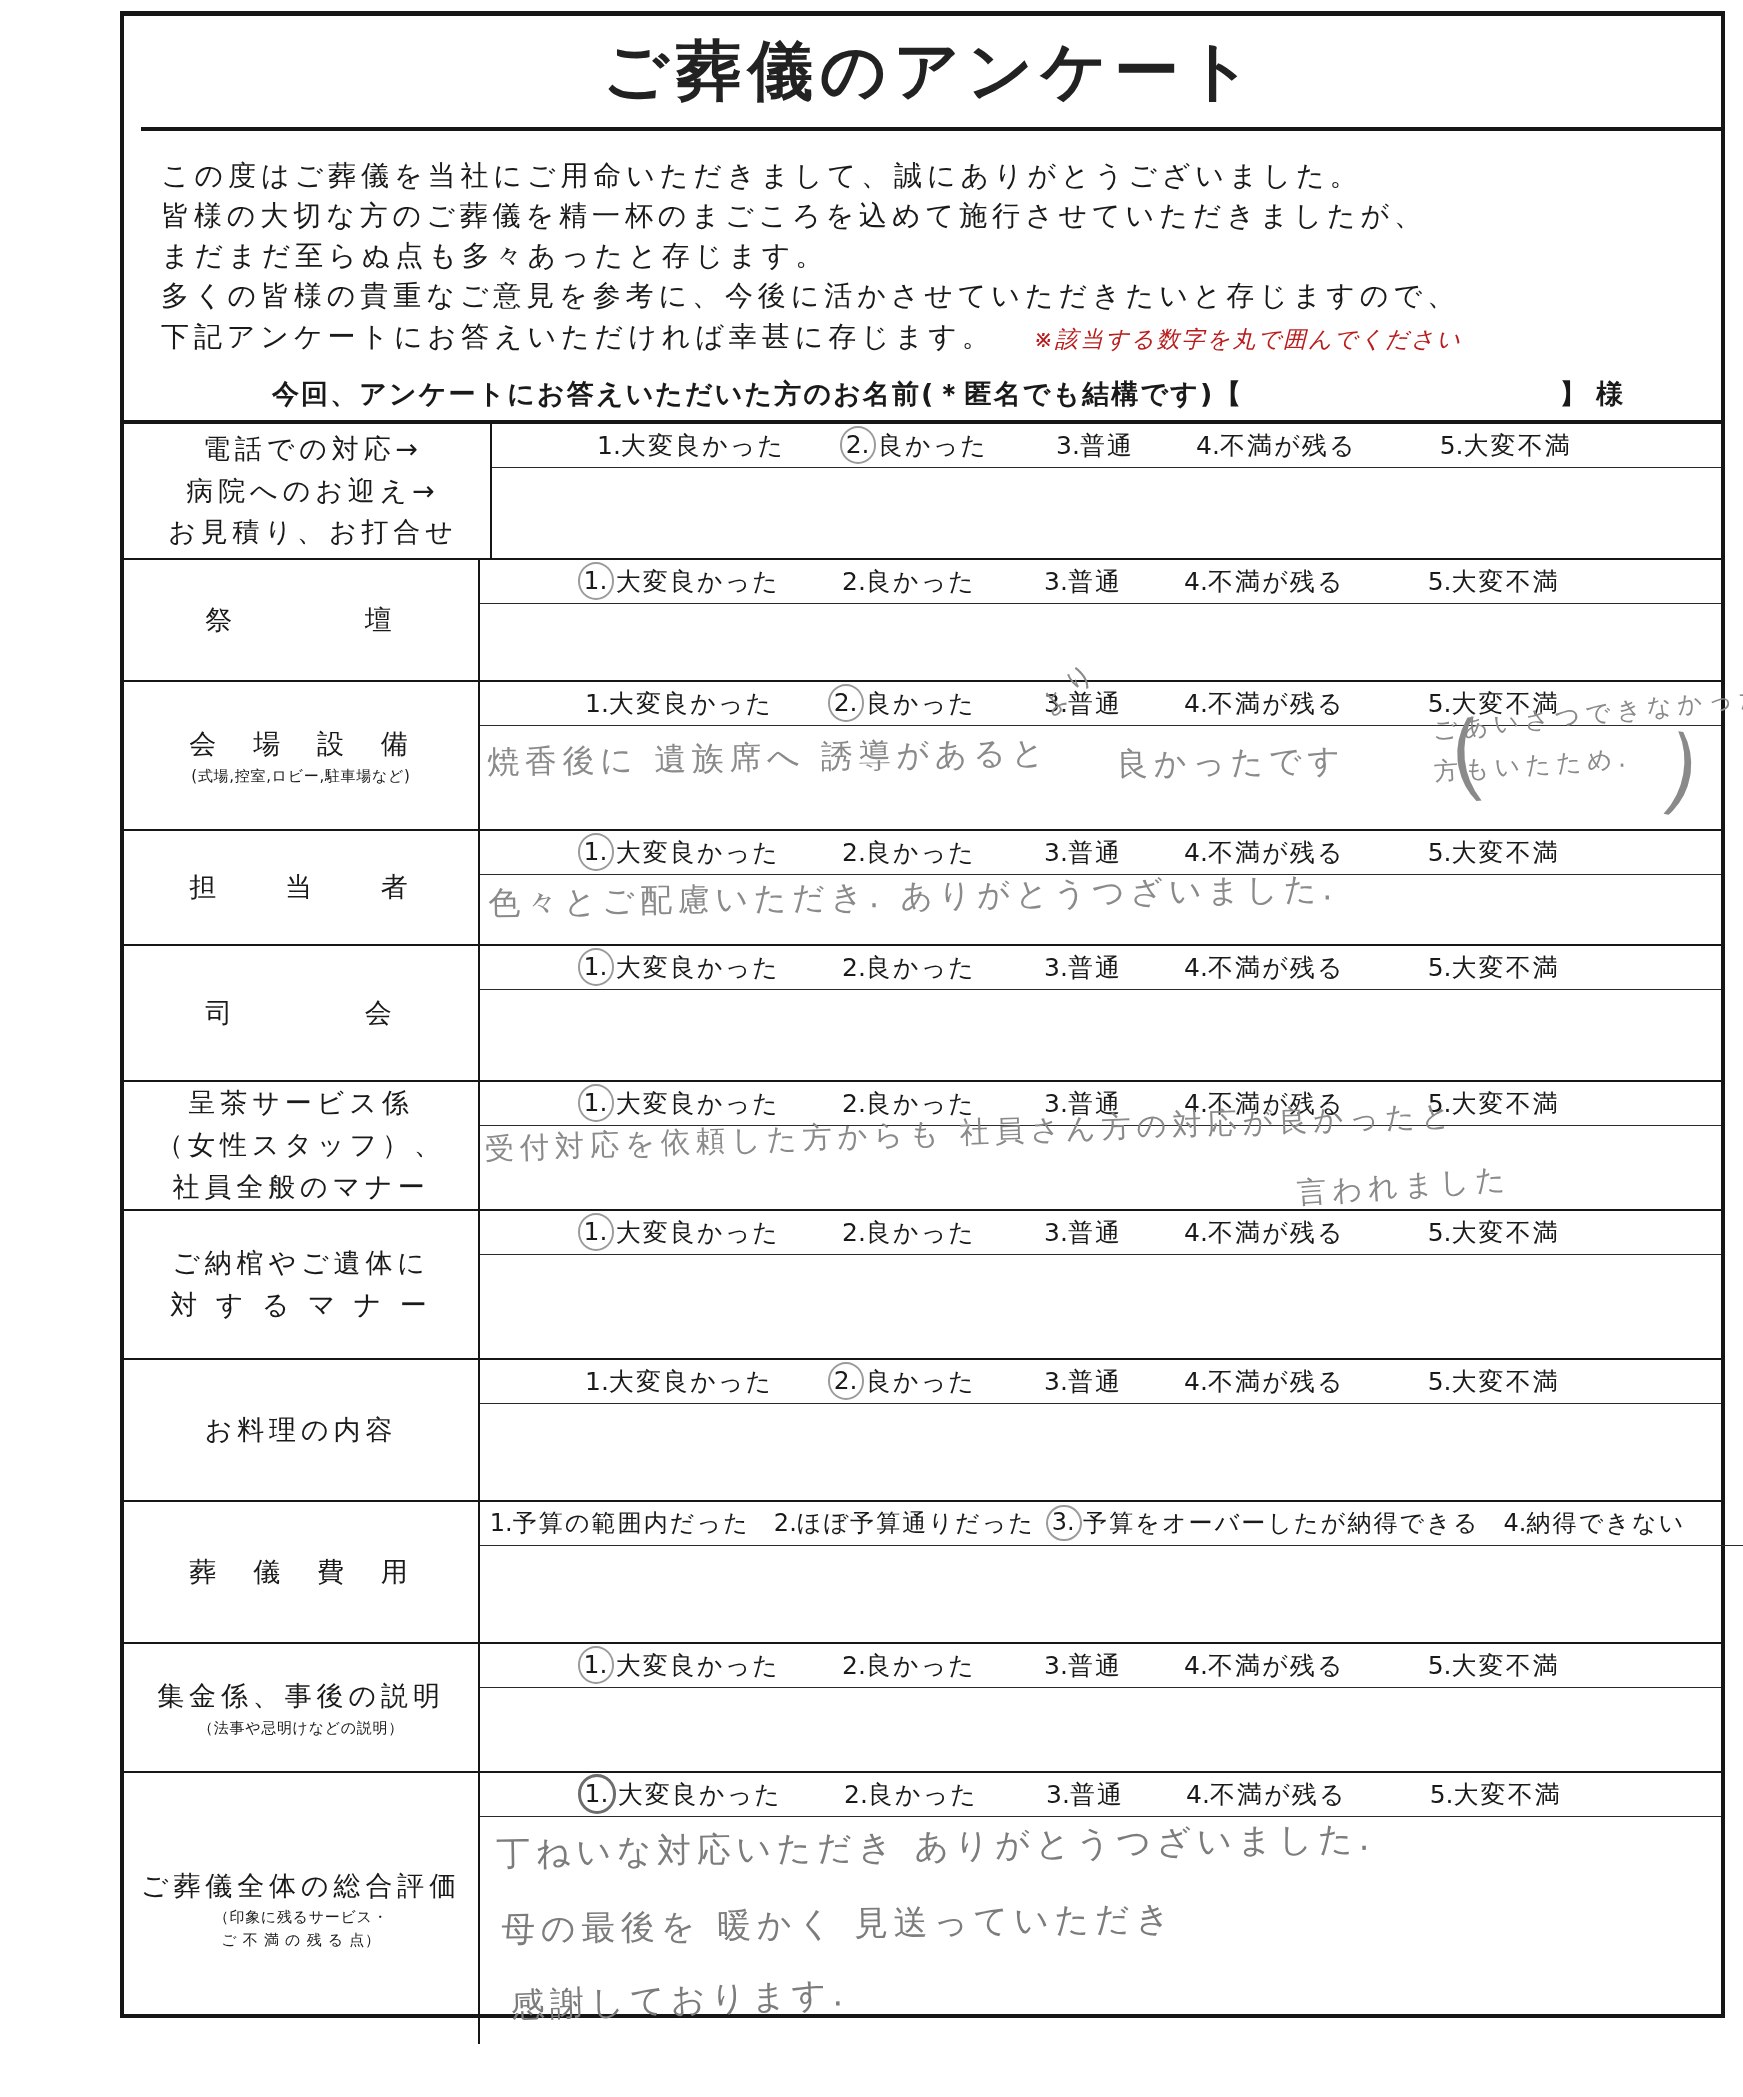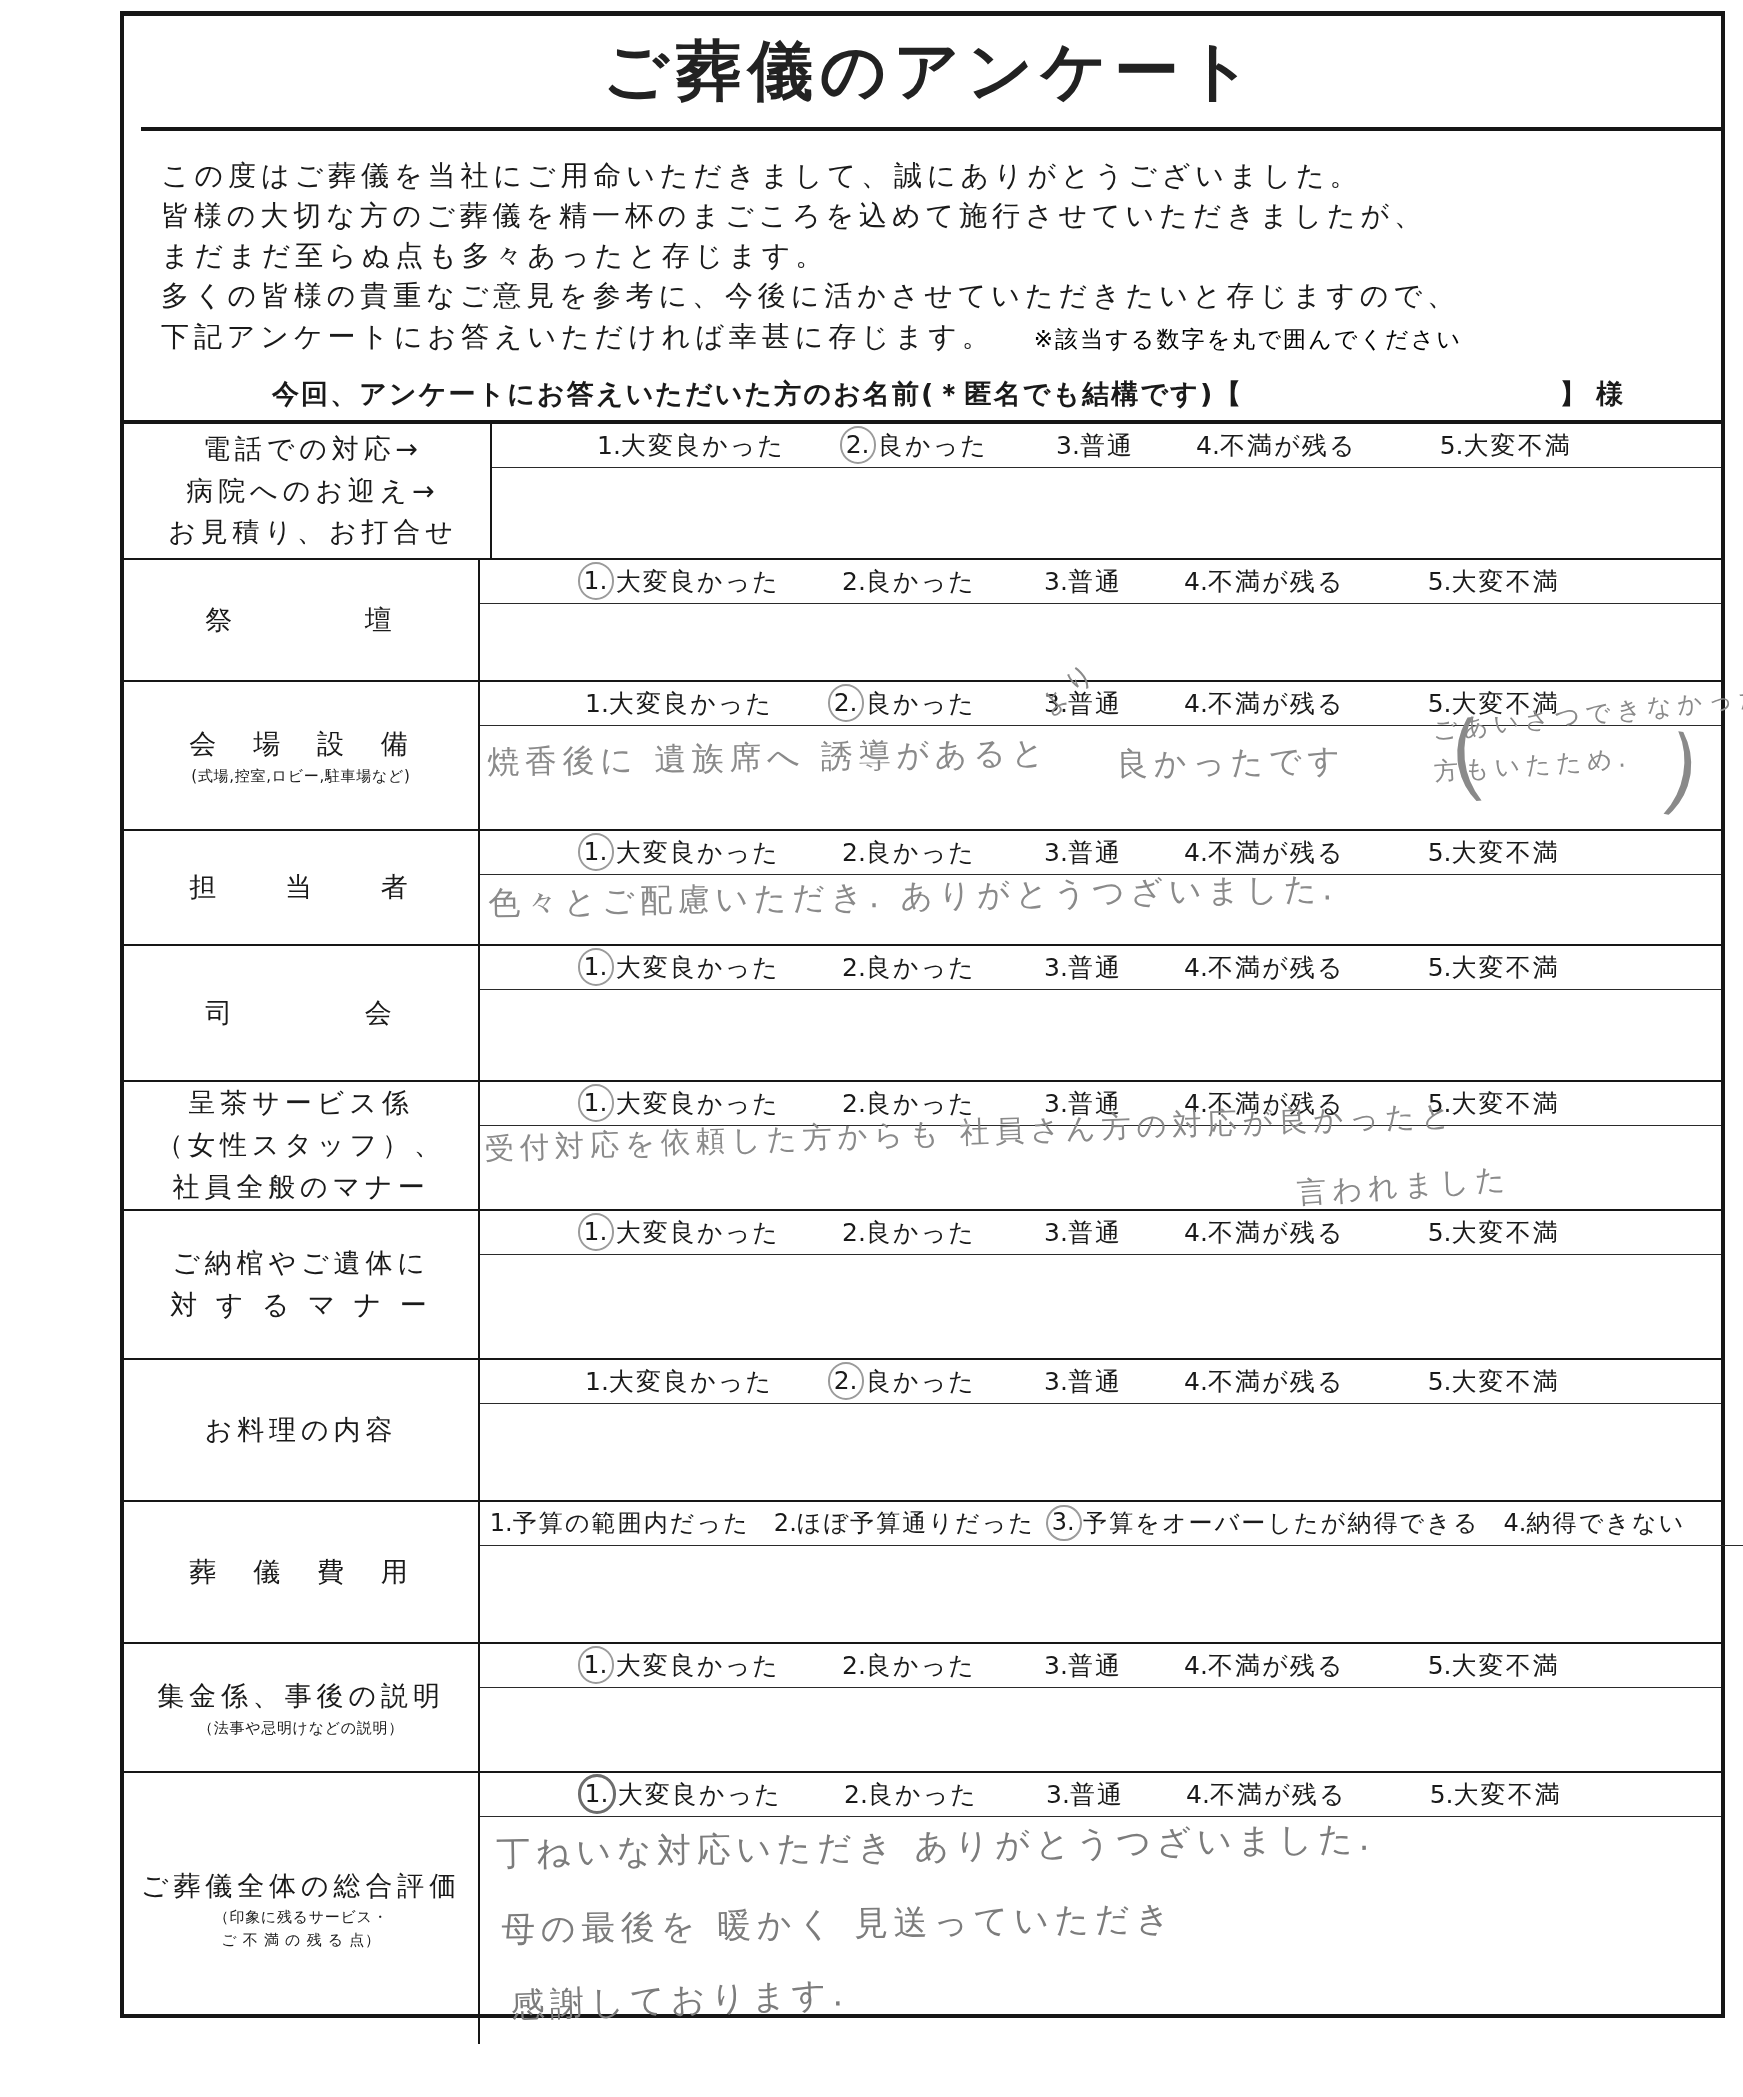--- a/index.html
+++ b/index.html
@@ -16,21 +16,21 @@
     height:115px;border-bottom:4.2px solid #161616;box-sizing:border-box;
     display:flex;align-items:center;justify-content:center;margin-left:17px;
   }
   .title-text{font-size:65px;font-weight:900;letter-spacing:7px;color:#222;}
   .intro-box{
     height:293px;border-bottom:4.9px solid #161616;box-sizing:border-box;
     padding:25px 0 0 37px;font-size:28px;letter-spacing:4.9px;line-height:1.44;
   }
   .intro-line{white-space:nowrap;}
   .intro-last{display:flex;align-items:center;}
-  .circle-note{font-size:23px;letter-spacing:2.1px;margin-left:39px;transform:translateY(2.8px);color:#000000;}
+  .circle-note{font-size:23px;letter-spacing:2.1px;margin-left:39px;transform:translateY(2.8px);color:#b91c1c;font-style:italic;}
   .name-line{
     margin-top:18.3px;padding-left:111px;font-size:27px;letter-spacing:2.1px;
     display:flex;align-items:baseline;white-space:nowrap;font-weight:bold;
   }
   .name-blank{display:inline-block;width:316px;}
   .name-suffix{letter-spacing:9.8px;}
   .t-row{display:flex;border-bottom:2.8px solid #161616;box-sizing:border-box;}
   .t-row.last{border-bottom:none;}
   .label-cell{
     width:356px;border-right:2.8px solid #161616;box-sizing:border-box;flex:none;

